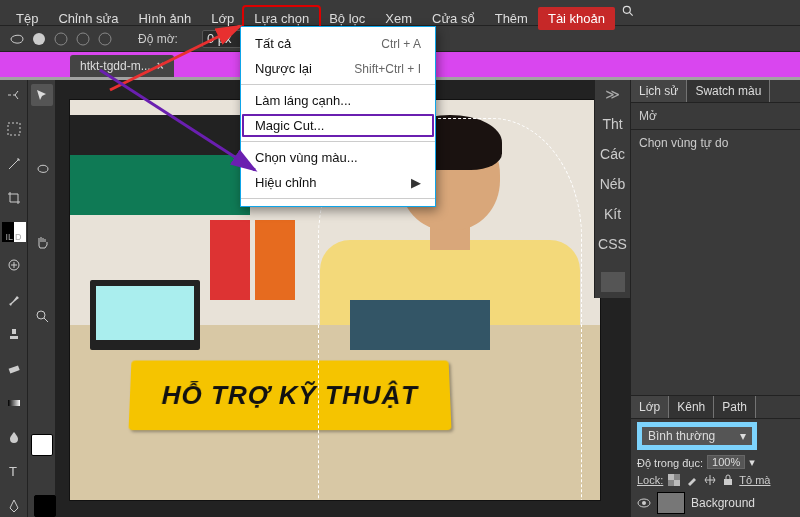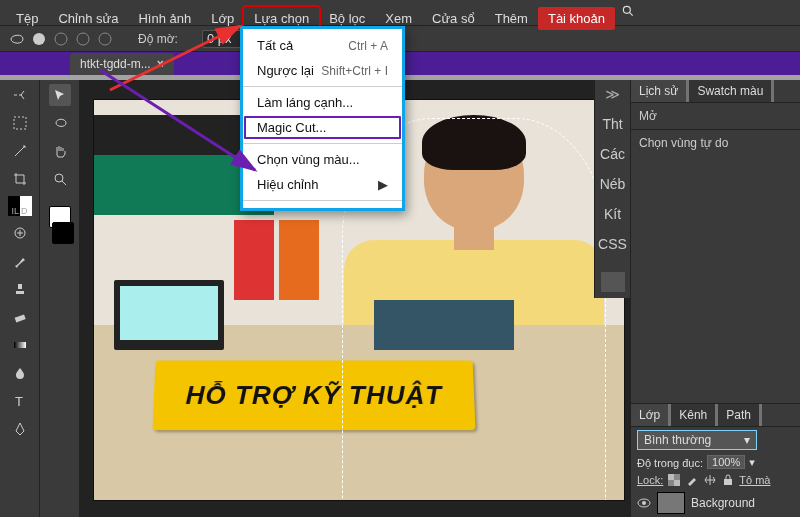--- a/index.html
+++ b/index.html
@@ -10,27 +10,27 @@
   .menubar .menu-item.account { background: #c62828; color: #fff; border-radius: 2px; }
   .menubar .search-icon { margin-left: 6px; color: #ddd; }
   .menubar .menu-item.hl { outline: 2px solid #d00; border-radius: 2px; }
 
   .toolbar { height: 26px; background: #3a3a3a; display: flex; align-items: center; padding: 0 8px; gap: 24px; border-bottom: 1px solid #222; }
   .toolbar .opts { display: flex; align-items: center; gap: 4px; }
   .toolbar .opts svg { display:block; }
   .toolbar .label { font-size: 12px; color: #ccc; }
   .toolbar .numfield { display:inline-flex; align-items:center; background:#2a2a2a; border:1px solid #555; padding:4px 4px; height:18px; border-radius:2px; width:56px; }
 
-  .tabstrip { height: 28px; background: #4c1d95; display: flex; align-items: flex-end; padding-left: 70px; border-bottom: 5px solid #a3a3a3;}
+  .tabstrip { height: 28px; background: #d946ef; display: flex; align-items: flex-end; padding-left: 70px; border-bottom: 3px solid #a3a3a3;}
   .file-tab { background: #444; padding: 4px 10px; border-radius: 3px 3px 0 0; font-size: 12px; display:flex; align-items:center; gap:6px;}
   .file-tab .x { font-weight:bold; color:#ccc; }
 
   .work { display:flex; height: calc(517px - 26px - 26px - 28px); }
 
-  .tool-col { width: 40px; background: #3a3a3a; display:flex; flex-direction:column; align-items:center; padding-top:4px; gap:6px; border-right:1px solid #222;}
+  .tool-col { width: 28px; background: #3a3a3a; display:flex; flex-direction:column; align-items:center; padding-top:4px; gap:6px; border-right:1px solid #222;justify-content:space-between;}
   .tool-btn { width:22px; height:22px; display:flex; align-items:center; justify-content:center; cursor:pointer; border-radius:2px; }
   .tool-btn.sel { background:#555;}
   .tool-btn svg { display:block; }
   .tool-btn.swatch { width:22px; height:22px; background:#fff; border:1px solid #000; }
   .tool-btn.swatch.b { background:#000; margin-top:-12px; margin-left:6px; }
   .tool-filter { width:24px; background: linear-gradient(to right, #000 50%, #fff 50%); font-size:9px; color:#aaa; display:flex; justify-content:center; align-items:flex-end; height:20px; }
 
   .canvas-area { flex:1; position:relative; background:#222; display:flex; align-items:flex-start; justify-content:flex-start; padding: 20px 0 0 14px; overflow:hidden;}
   .canvas-img { width: 530px; height: 400px; position:relative; background:#888; overflow:hidden; box-shadow:0 0 0 1px #111;}
 
@@ -54,37 +54,37 @@
   .hands { position:absolute; left:90px; bottom:0; width:70px; height:30px; background:#d9a77a; border-radius:10px; }
   .selection { position:absolute; right:18px; top:18px; width:264px; height:384px; border:1px dashed #fff; border-radius:90px 90px 0 0 / 120px 120px 0 0;}
 
   .right-panels { width:170px; background:#3a3a3a; border-left:1px solid #222; display:flex; flex-direction:column; }
   .mini-col { position:absolute; right:170px; top:80px; width:36px; background:#3a3a3a; border-left:1px solid #222; display:flex; flex-direction:column; align-items:center; gap:14px; padding:6px 0; }
   .mini-col .mini { font-size:14px; color:#ccc; }
   .mini-col .collapse { font-size:14px; color:#aaa; }
   .mini-col .thumb { width:24px; height:20px; background:#555; margin-top:6px; }
 
   .panel-tabs { display:flex; border-bottom:1px solid #222; }
-  .panel-tab { padding:4px 8px; font-size:12px; background:#333; border-right:3px solid #737373; cursor:pointer; }
+  .panel-tab { padding:4px 8px; font-size:12px; background:#333; border-right:1px solid #737373; cursor:pointer; }
   .panel-tab.active { background:#444; }
   .panel-body { padding:6px 8px; font-size:12px; color:#ccc; }
   .hr { height:1px; background:#222; margin: 0; }
 
   .layers-panel { margin-top:auto; border-top:1px solid #222; }
   .layer-row { display:flex; align-items:center; gap:6px; padding:3px 6px; font-size:12px; }
-  .select-mode { background:#555; border:1px solid #7dd3fc; color:#ddd; font-size:12px; padding:2px 6px; width:120px; display:flex; justify-content:space-between; align-items:center;}
+  .select-mode { background:#555; border:5px solid #7dd3fc; color:#ddd; font-size:12px; padding:2px 6px; width:120px; display:flex; justify-content:space-between; align-items:center;}
   .layer-thumb { width:28px; height:22px; background:#777; border:1px solid #000; }
   .eye { width:14px; height:14px; }
   .lock-row { display:flex; align-items:center; gap:4px; font-size:11px; padding:2px 6px; color:#ccc;text-decoration:underline;}
   .lock-row .ic { width:14px; height:14px; display:inline-flex; align-items:center; justify-content:center; }
   .opacity-row{ display:flex; align-items:flex-end; gap:4px; font-size:11px; padding:2px 6px; }
   .pct { background:#555; border:1px solid #666; padding:0 4px; }
 
   
-  .dropdown { position:absolute; left:240px; top:26px; width:165px; background:#fff; color:#111; border:3px solid #0ea5e9; box-shadow:2px 4px 10px rgba(0,0,0,.4); z-index:50; padding:4px 0;}
+  .dropdown { position:absolute; left:240px; top:26px; width:196px; background:#fff; color:#111; border:1px solid #0ea5e9; box-shadow:2px 4px 10px rgba(0,0,0,.4); z-index:50; padding:4px 0;}
   .dropdown .ditem { padding:5px 14px; font-size:13px; display:flex; justify-content:space-between; align-items:center; cursor:pointer; }
   .dropdown .ditem.mc { outline:2px solid #6a1fb0; outline-offset:-3px; border-radius:2px;}
   .dropdown .sep { height:1px; background:#ccc; margin:3px 0;}
   .dropdown .short { color:#666; font-size:12px;}
   .dropdown .arrow-r { color:#333; }
 
   
   .anno { position:absolute; pointer-events:none; z-index:60; }
 
 </style>

